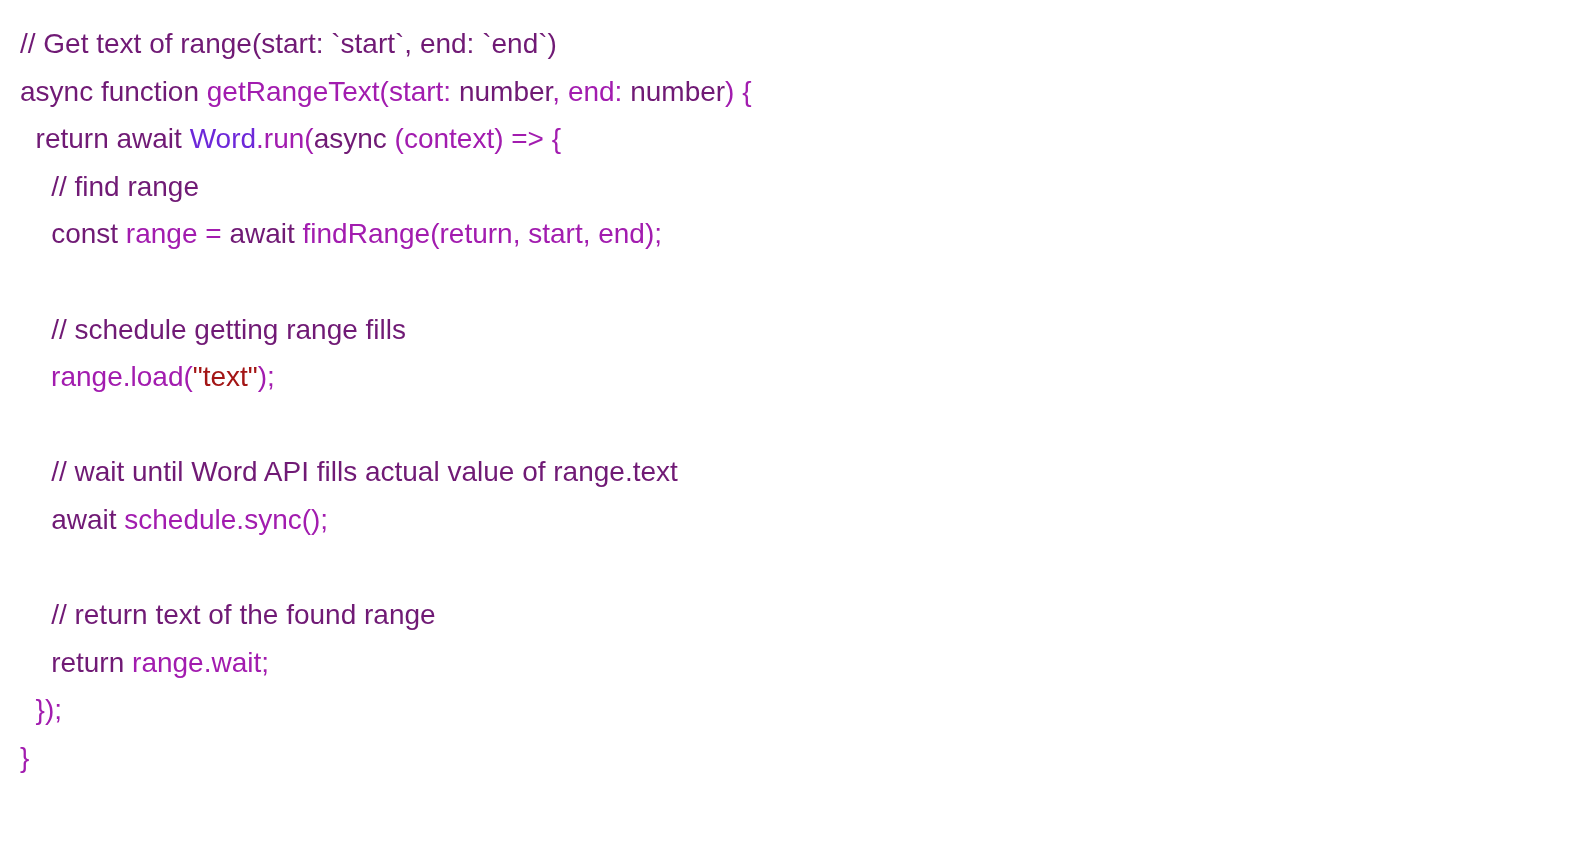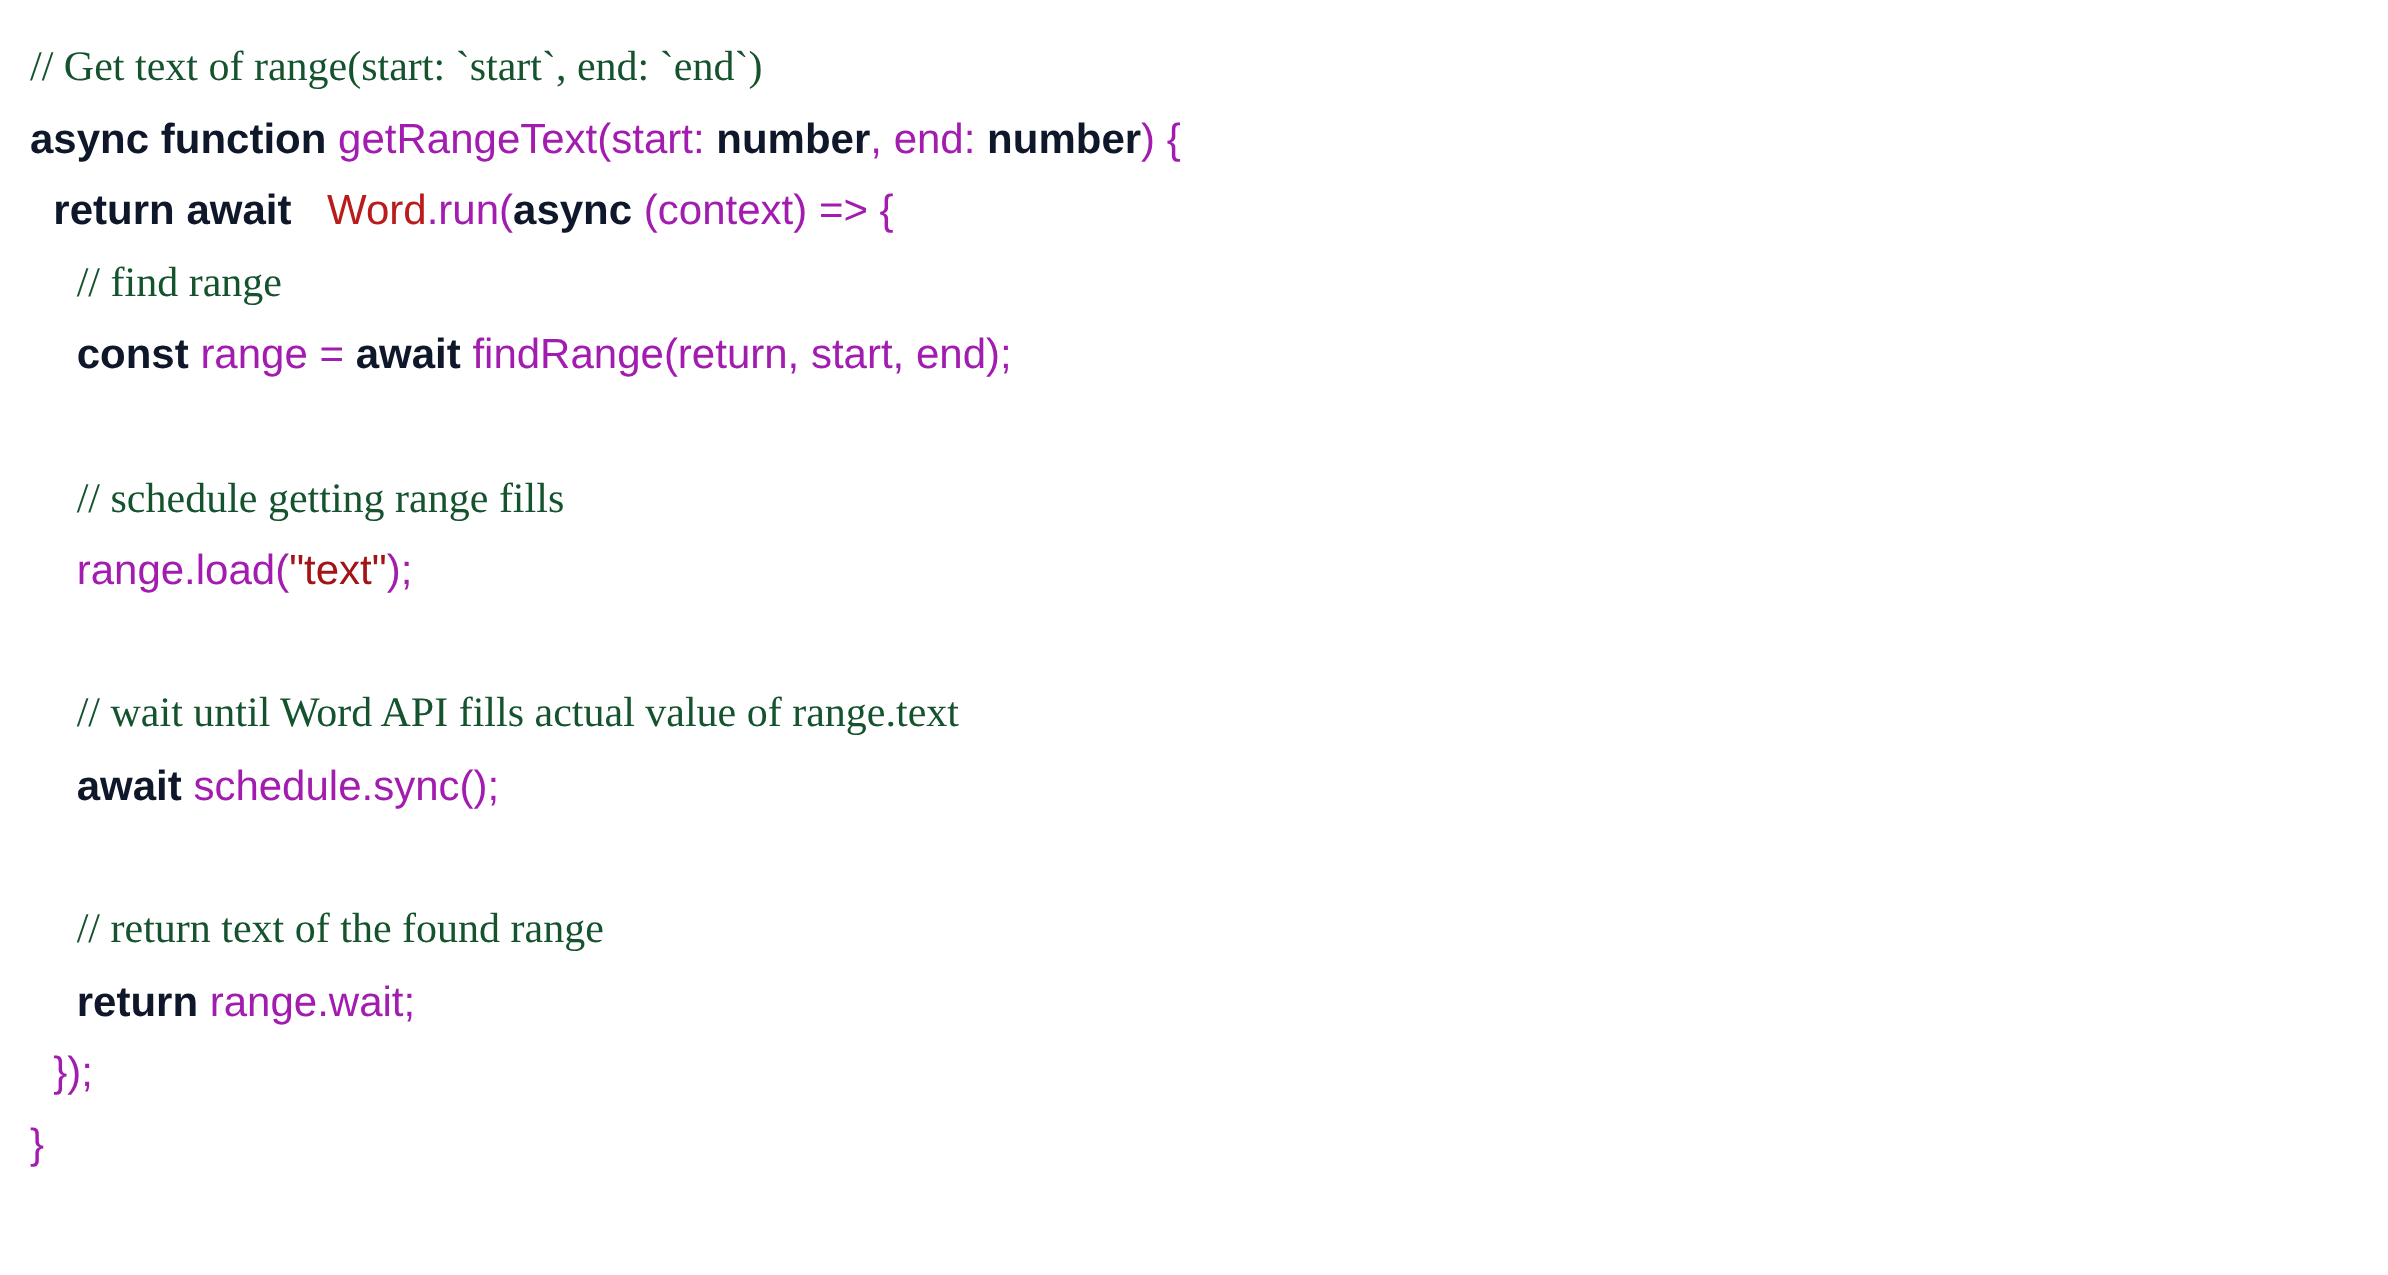--- a/index.html
+++ b/index.html
@@ -8,23 +8,23 @@
       background: #ffffff;
       font-family: Arial, Helvetica, sans-serif;
     }
     pre.code {
       margin: 0;
       font-family: Arial, Helvetica, sans-serif;
       font-size: 28px;
       line-height: 1.7;
       white-space: pre;
     }
-    .tok-comment { color: #14532d; font-family: Liberation Serif, serif; }
-    .tok-keyword { color: #0f172a; font-weight: bold; }
-    .tok-classname { color: #b91c1c; margin-left: 16px; }
+    .tok-comment { color: #701a75; }
+    .tok-keyword { color: #701a75; }
+    .tok-classname { color: #6d28d9; }
     .tok-string { color: #a31515; }
     .tok-default { color: #a21caf; }
   </style>
 </head>
 <body>
 
 <pre class="code" id="code-block"><span class="tok-comment">// Get text of range(start: `start`, end: `end`)</span>
 <span class="tok-keyword">async</span><span class="tok-default"> </span><span class="tok-keyword">function</span><span class="tok-default"> getRangeText(start: </span><span class="tok-keyword">number</span><span class="tok-default">, end: </span><span class="tok-keyword">number</span><span class="tok-default">) {</span>
 <span class="tok-default">  </span><span class="tok-keyword">return</span><span class="tok-default"> </span><span class="tok-keyword">await</span><span class="tok-default"> </span><span class="tok-classname">Word</span><span class="tok-default">.run(</span><span class="tok-keyword">async</span><span class="tok-default"> (context) =&gt; {</span>
 <span class="tok-default">    </span><span class="tok-comment">// find range</span>

